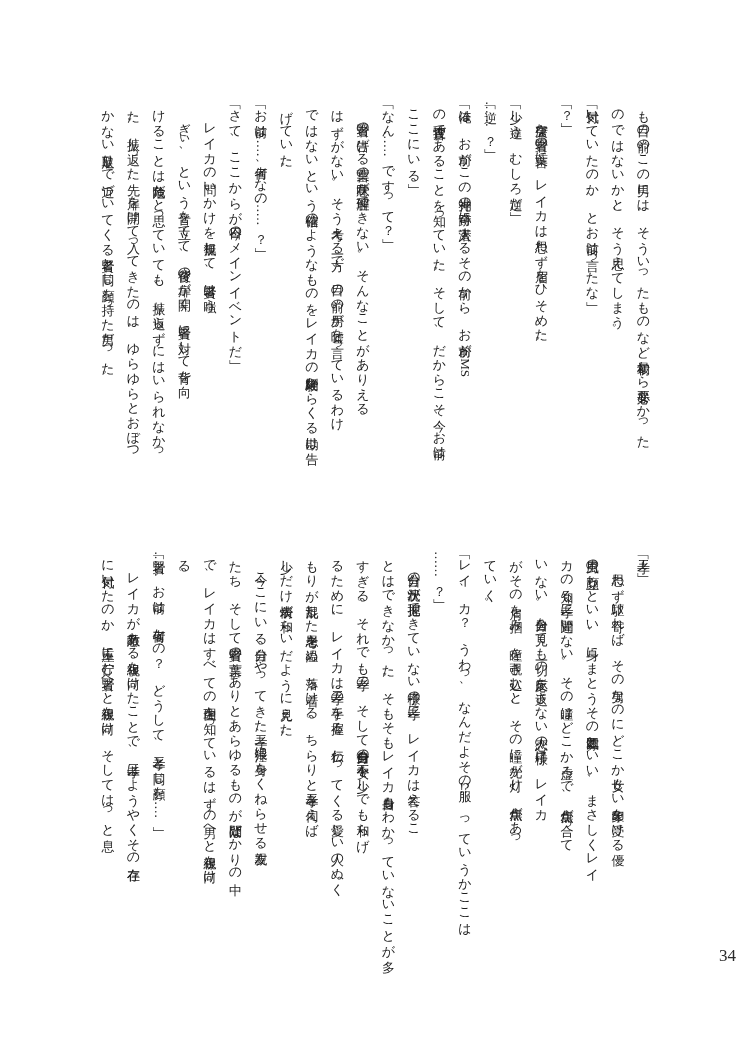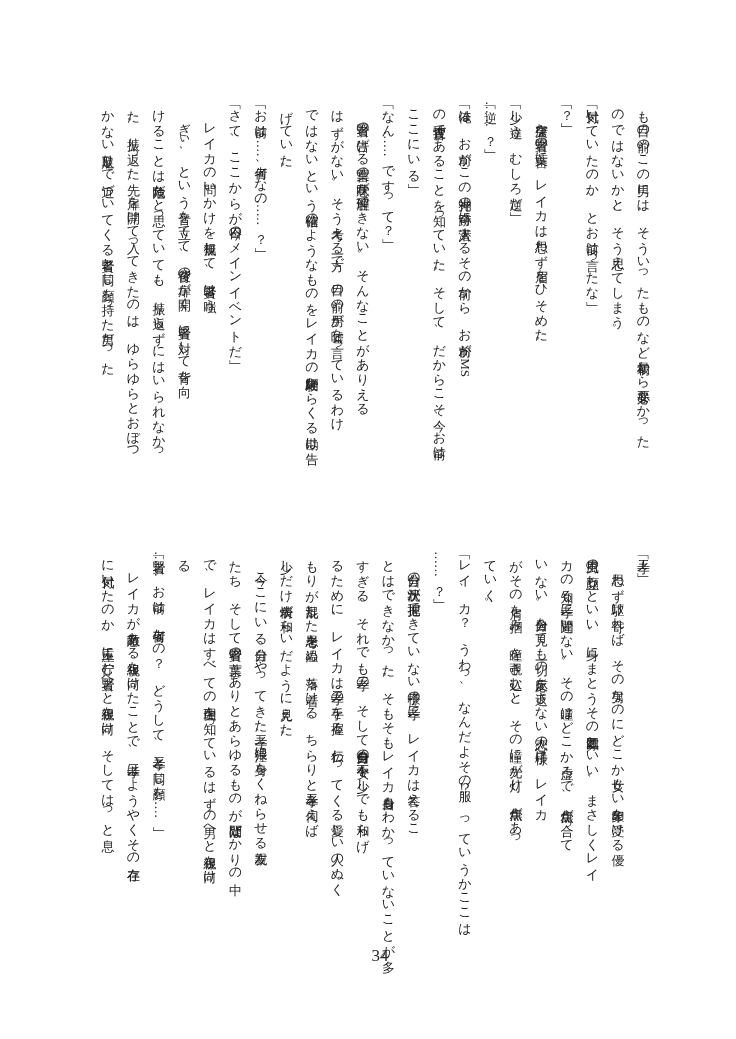--- a/index.html
+++ b/index.html
@@ -32,21 +32,21 @@
   .block-bottom { top: 551px; }
   .vline {
     margin: 0;
     padding: 0;
   }
   .page-number {
     position: absolute;
     top: 946px;
     left: 0;
     width: 100%;
-    text-align: center;
+    text-align: right;
     padding-left: 24px;
     box-sizing: border-box;
     font-size: 17px;
     color: #2a2a2a;
   }
 </style>
 </head>
 <body>
 
 <div class="page">

